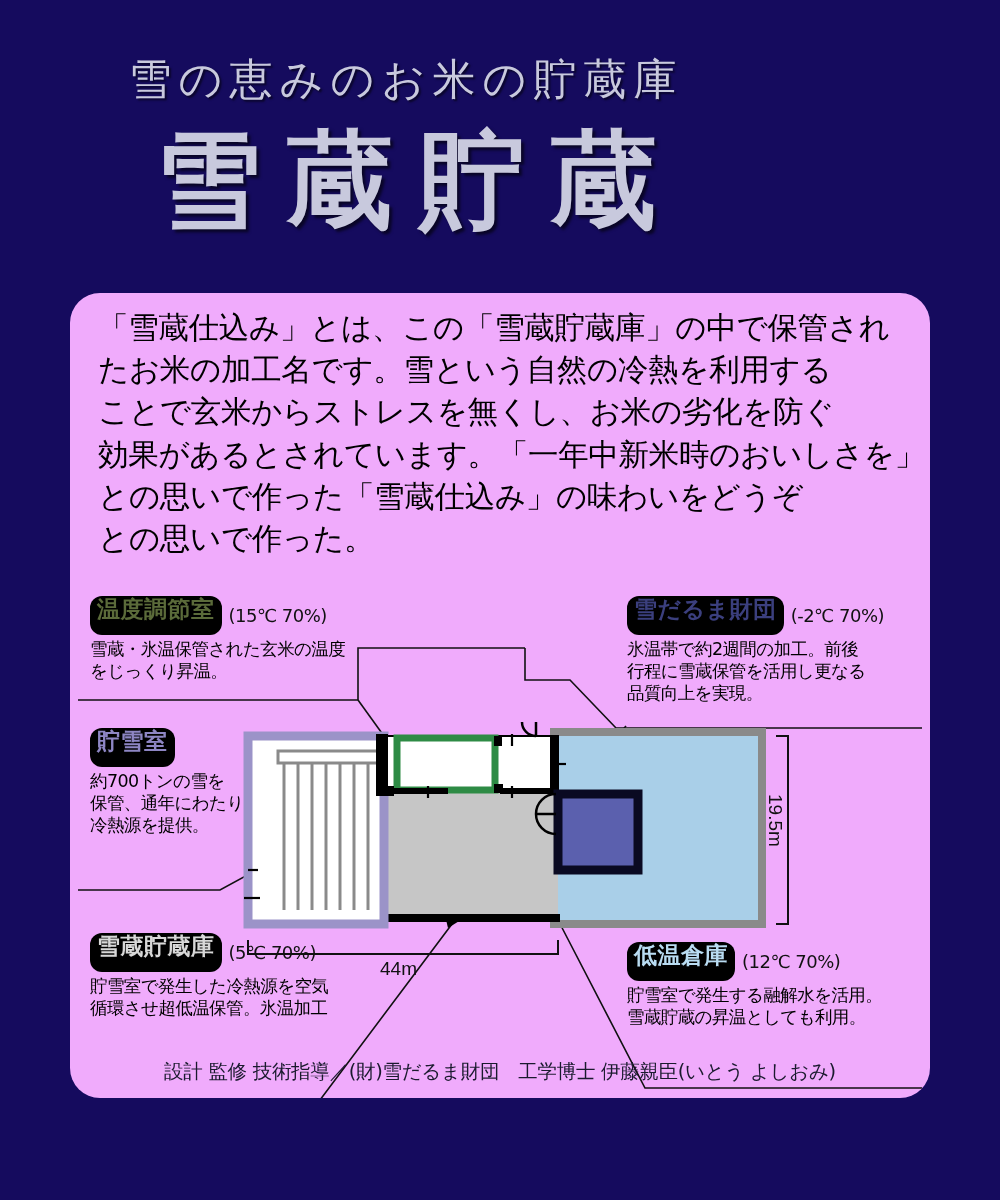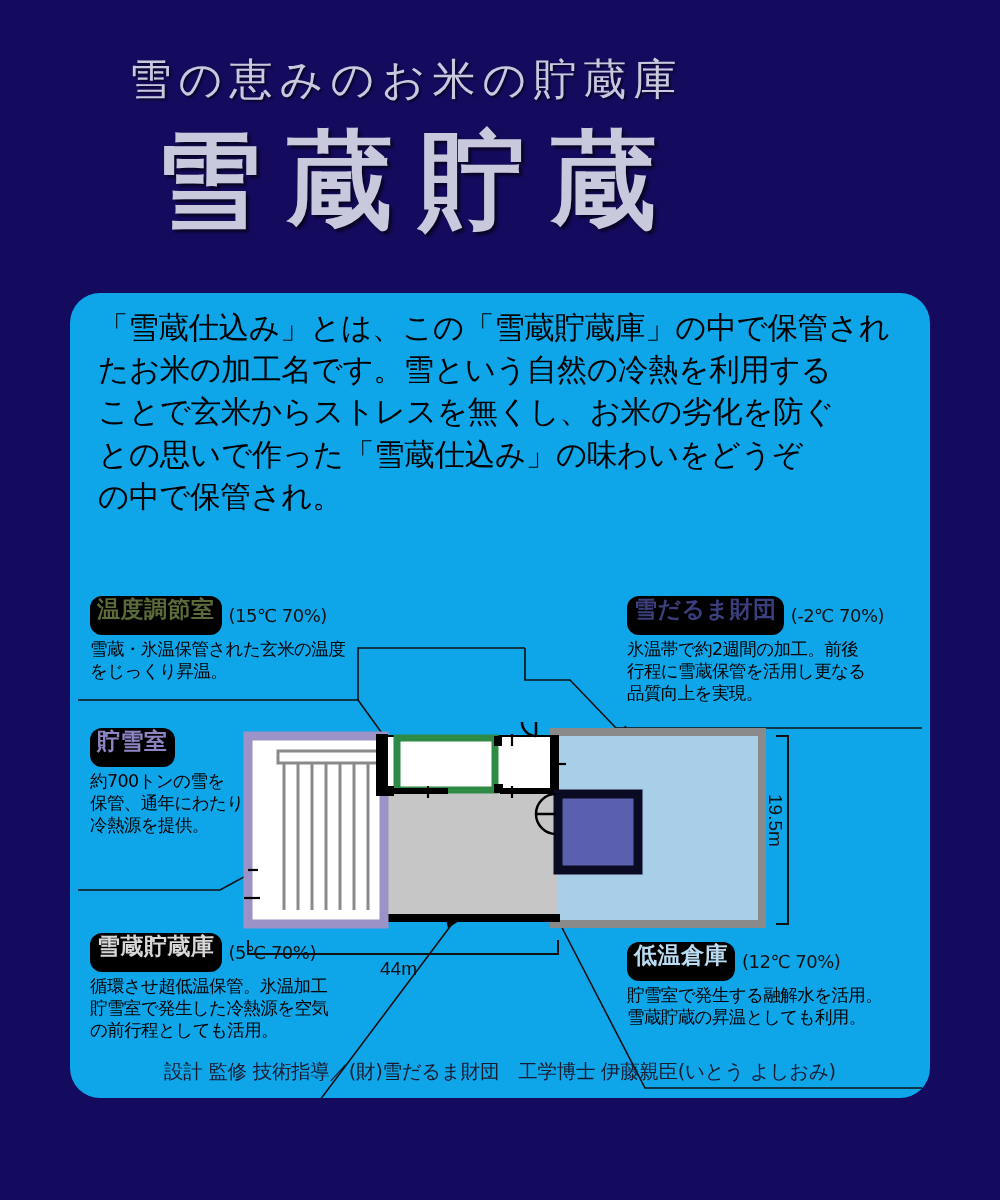--- a/index.html
+++ b/index.html
@@ -43,21 +43,21 @@
     padding-left: 26px;
   }
 
   
   #card {
     position: absolute;
     left: 70px;
     top: 293px;
     width: 860px;
     height: 805px;
-    background: #0ea5e9;
+    background: #f0abfc;
     border-radius: 30px;
     overflow: hidden;
   }
 
   
   #intro {
     position: absolute;
     left: 28px;
     top: 14px;
     width: 810px;
@@ -140,22 +140,23 @@
   <div id="subtitle">雪の恵みのお米の貯蔵庫</div>
   <div id="maintitle">雪蔵貯蔵</div>
 </div>
 
 <div id="card">
 
   <div id="intro">
       <div>「雪蔵仕込み」とは、この「雪蔵貯蔵庫」の中で保管され</div>
       <div>たお米の加工名です。雪という自然の冷熱を利用する</div>
       <div>ことで玄米からストレスを無くし、お米の劣化を防ぐ</div>
+      <div>効果があるとされています。「一年中新米時のおいしさを」</div>
       <div>との思いで作った「雪蔵仕込み」の味わいをどうぞ</div>
-      <div>の中で保管され。</div>
+      <div>との思いで作った。</div>
     </div>
 
   <div id="diagram">
 
     <svg id="diagram-svg" width="860" height="510" viewBox="0 0 860 510">
 
       <g stroke="#111" stroke-width="1.6" fill="none">
 
         <path d="M8,112 L288,112 L288,60 L455,60"></path>
         <path d="M288,112 L337,180"></path>
@@ -269,23 +270,22 @@
       <div class="desc">
           <div>約700トンの雪を</div>
           <div>保管、通年にわたり</div>
           <div>冷熱源を提供。</div>
         </div>
     </div>
 
     <div class="callout co-yuki">
       <span class="tag" style="color: rgb(216, 216, 216);">雪蔵貯蔵庫</span><span class="cond">(5℃ 70%)</span>
       <div class="desc">
+          <div>貯雪室で発生した冷熱源を空気</div>
           <div>循環させ超低温保管。氷温加工</div>
-          <div>貯雪室で発生した冷熱源を空気</div>
-          <div>の前行程としても活用。</div>
         </div>
     </div>
 
     <div class="callout co-low">
       <span class="tag" style="color: rgb(185, 220, 242);">低温倉庫</span><span class="cond">(12℃ 70%)</span>
       <div class="desc">
           <div>貯雪室で発生する融解水を活用。</div>
           <div>雪蔵貯蔵の昇温としても利用。</div>
         </div>
     </div>

